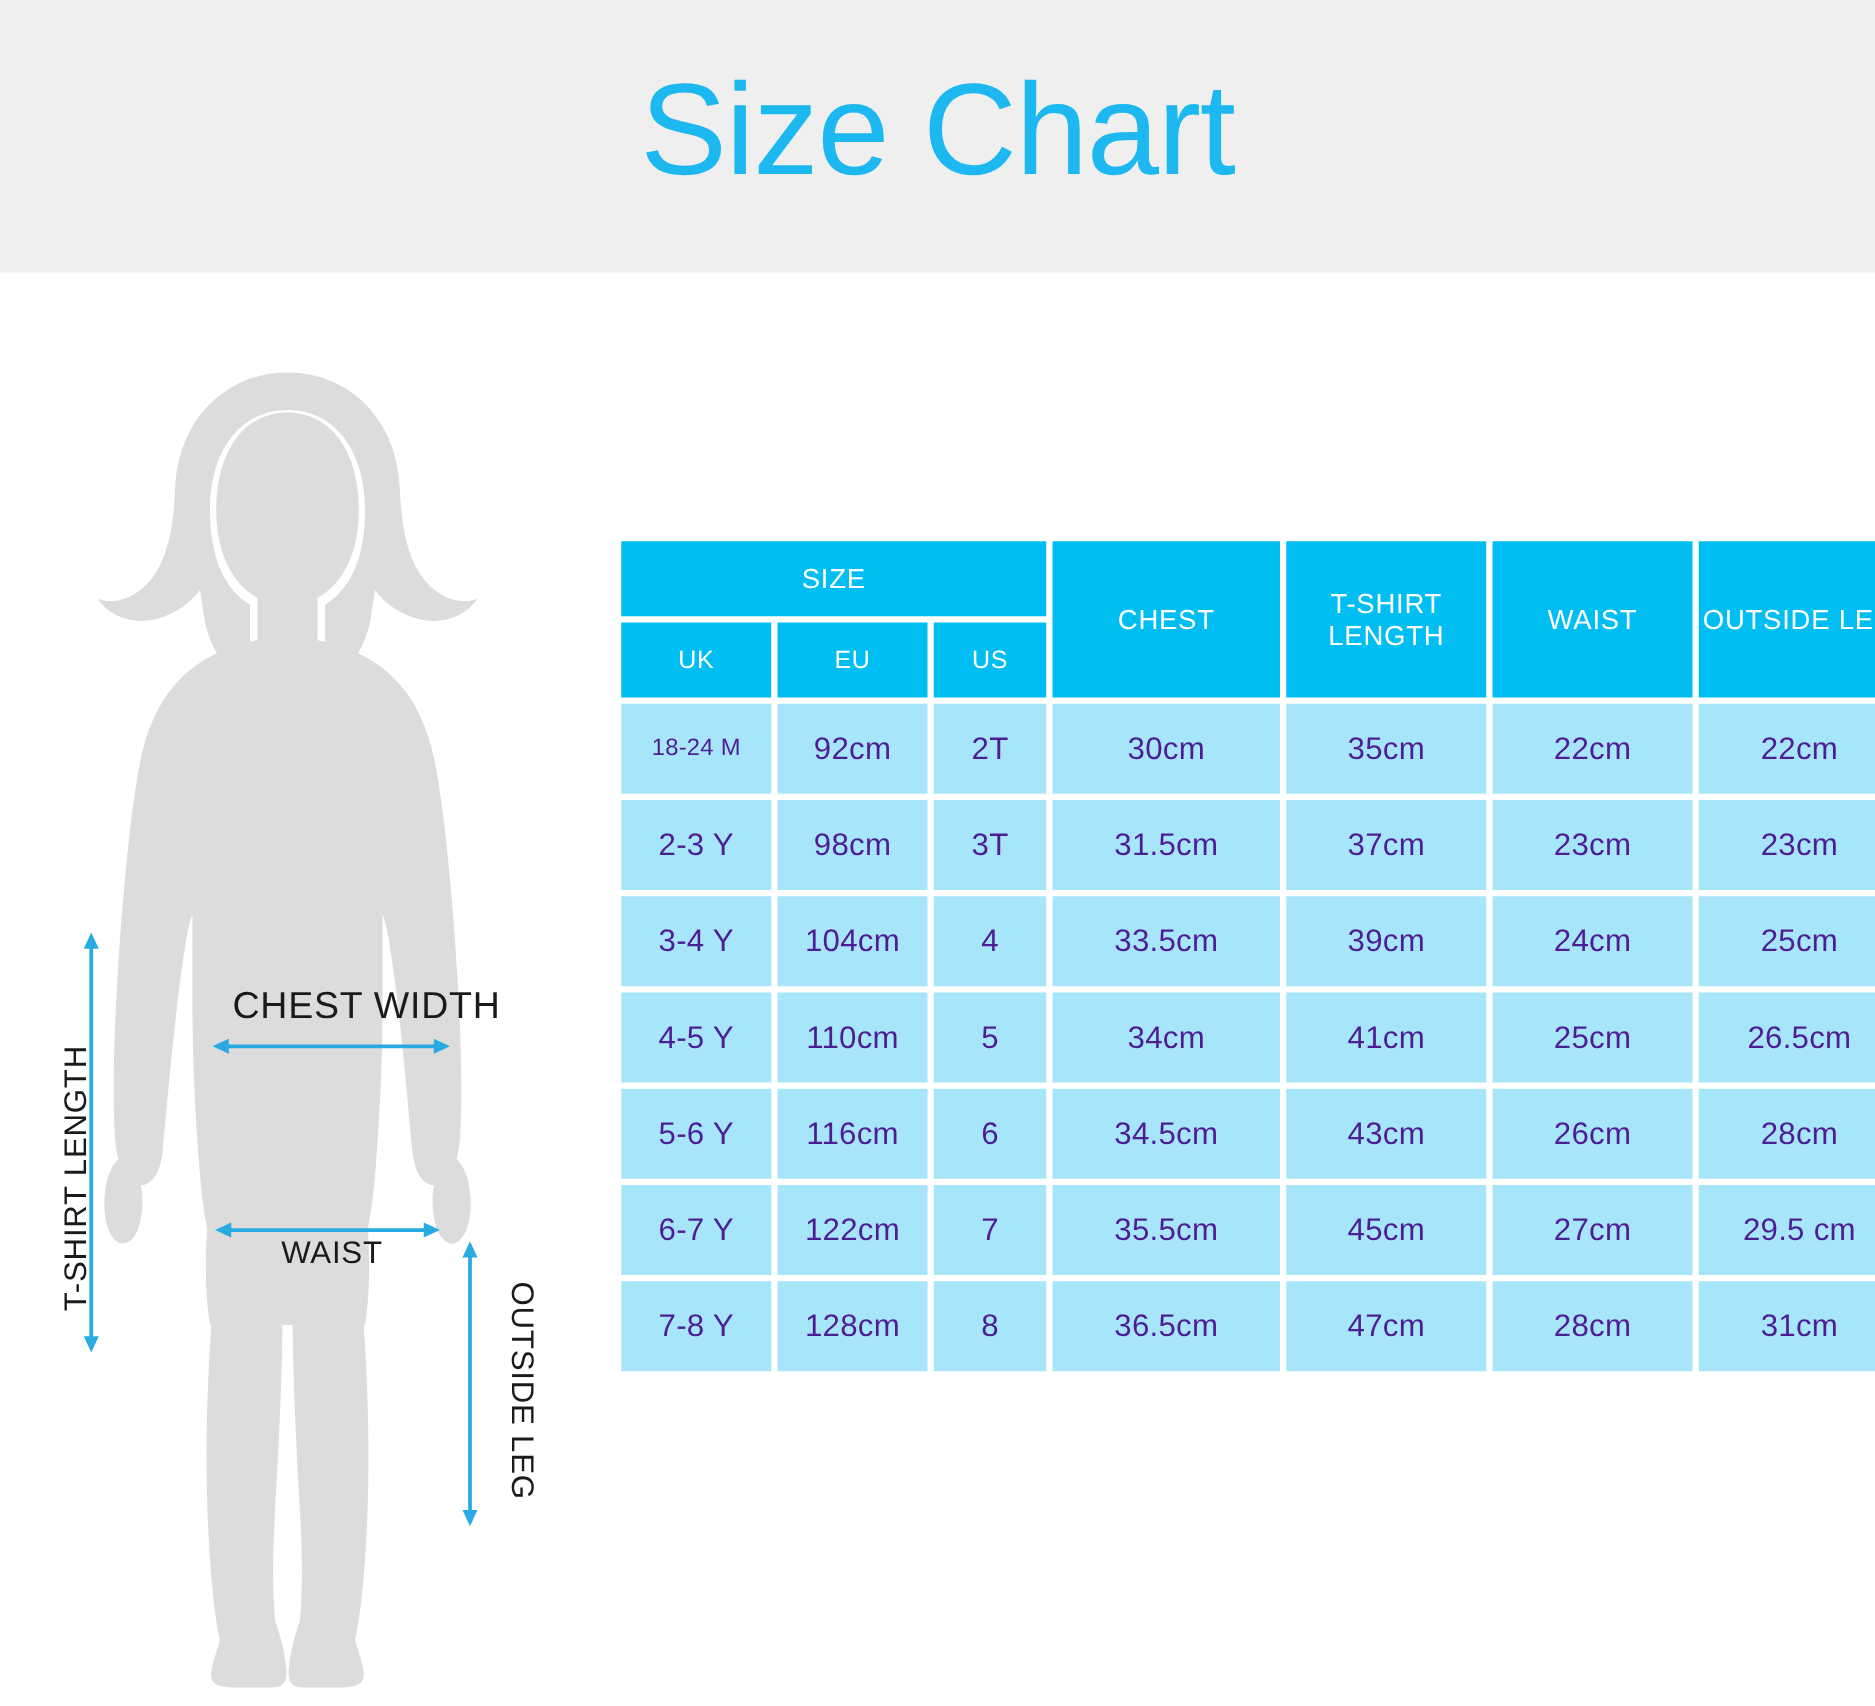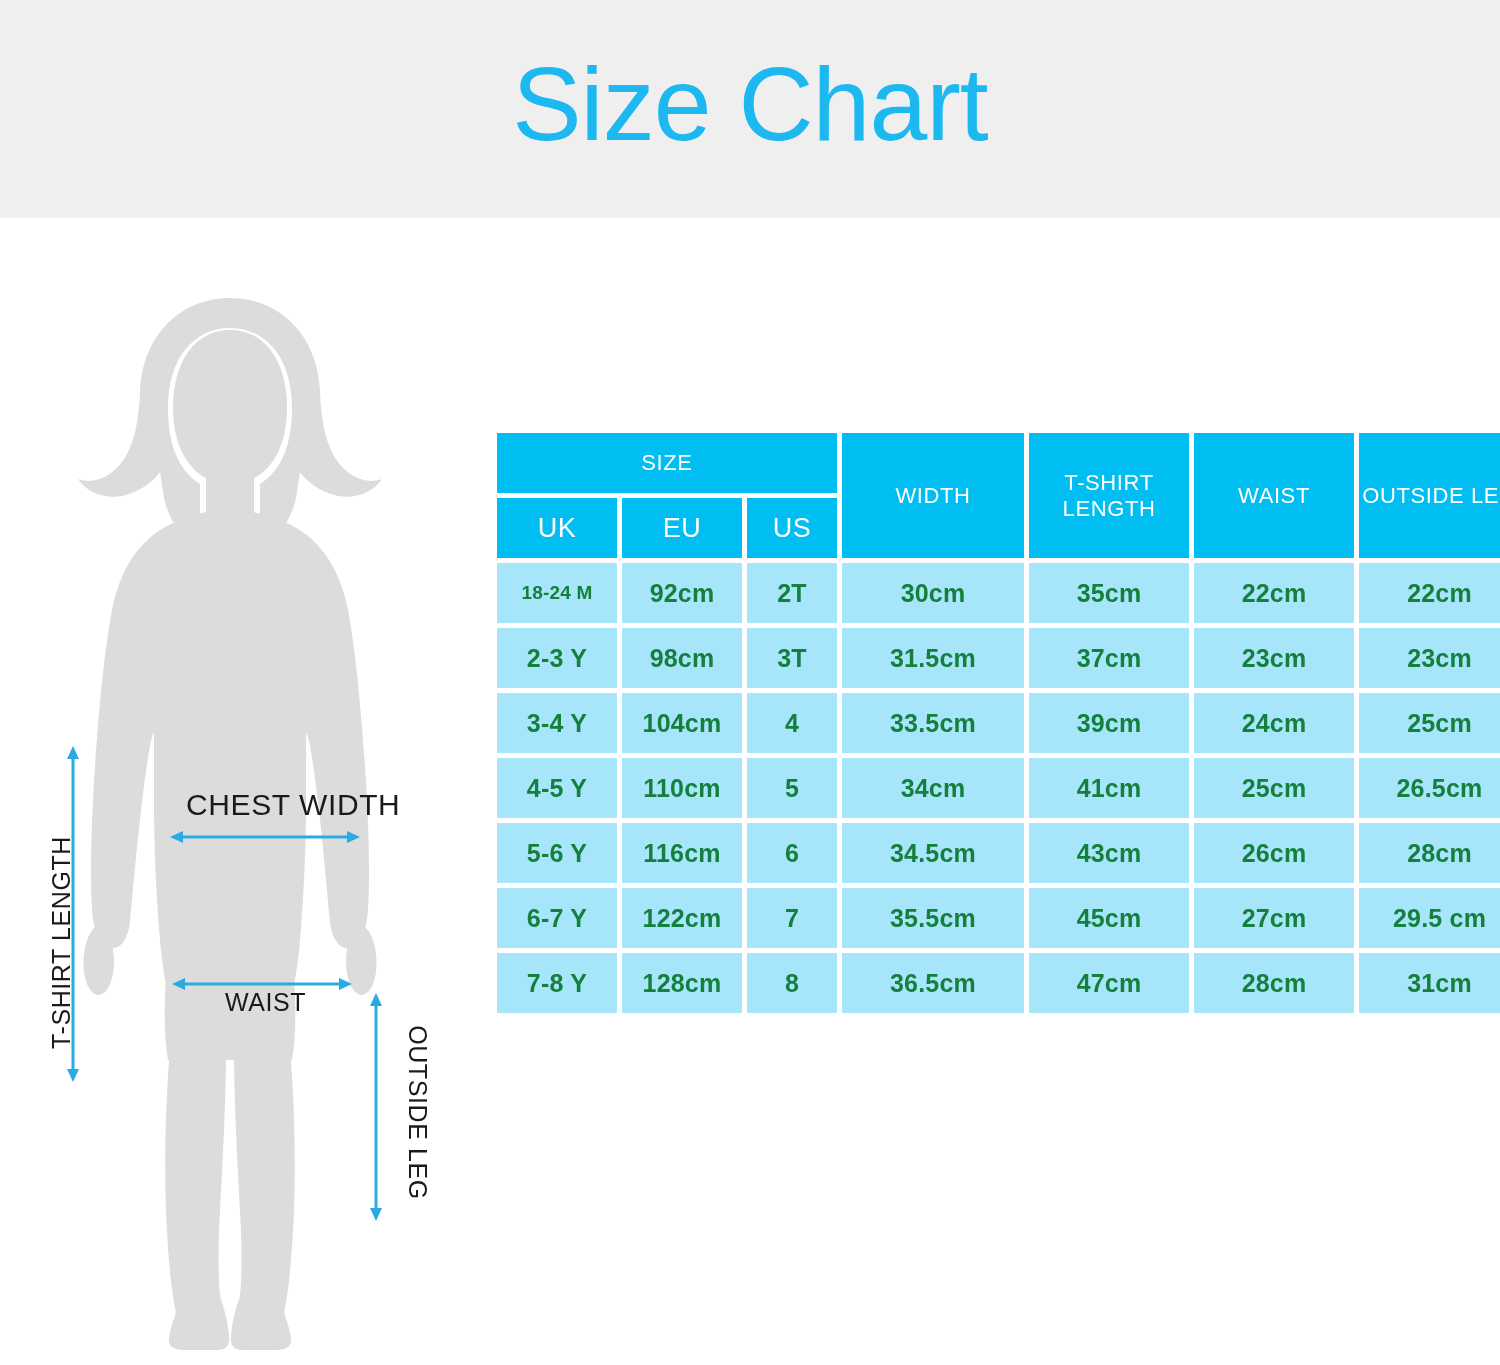--- a/index.html
+++ b/index.html
@@ -126,31 +126,31 @@
     font-size: 22px;
     font-weight: 400;
     letter-spacing: 0.6px;
     line-height: 1.15;
     height: 60px;
   }
   th.hd.tall { height: 125px; }
   th.sub {
     background: #00bdf2;
     color: #ffffff;
-    font-size: 27px;
+    font-size: 20px;
     font-weight: 400;
     letter-spacing: 0.6px;
     height: 60px;
   }
   td.cell {
     background: #a7e6fa;
-    color: #15803d;
+    color: #4c1d95;
     font-size: 25px;
-    font-weight: 700;
-    height: 60px;
+    font-weight: 400;
+    height: 72px;
     letter-spacing: 0.2px;
   }
   td.cell.small { font-size: 19px; }
 
   .col-uk  { width: 120px; }
   .col-eu  { width: 120px; }
   .col-us  { width: 90px; }
   .col-ch  { width: 182px; }
   .col-tl  { width: 160px; }
   .col-wa  { width: 160px; }
@@ -293,21 +293,21 @@
         <col class="col-eu">
         <col class="col-us">
       <col class="col-ch">
         <col class="col-tl">
         <col class="col-wa">
         <col class="col-ol">
     </colgroup>
     <thead>
       <tr>
         <th class="hd" colspan="3">SIZE</th>
-        <th class="hd tall" rowspan="2">WIDTH</th>
+        <th class="hd tall" rowspan="2">CHEST</th>
         <th class="hd tall" rowspan="2">T-SHIRT LENGTH</th>
         <th class="hd tall" rowspan="2">WAIST</th>
         <th class="hd tall" rowspan="2">OUTSIDE LEG</th>
       </tr>
       <tr>
         <th class="sub">UK</th>
         <th class="sub">EU</th>
         <th class="sub">US</th>
       </tr>
     </thead>

